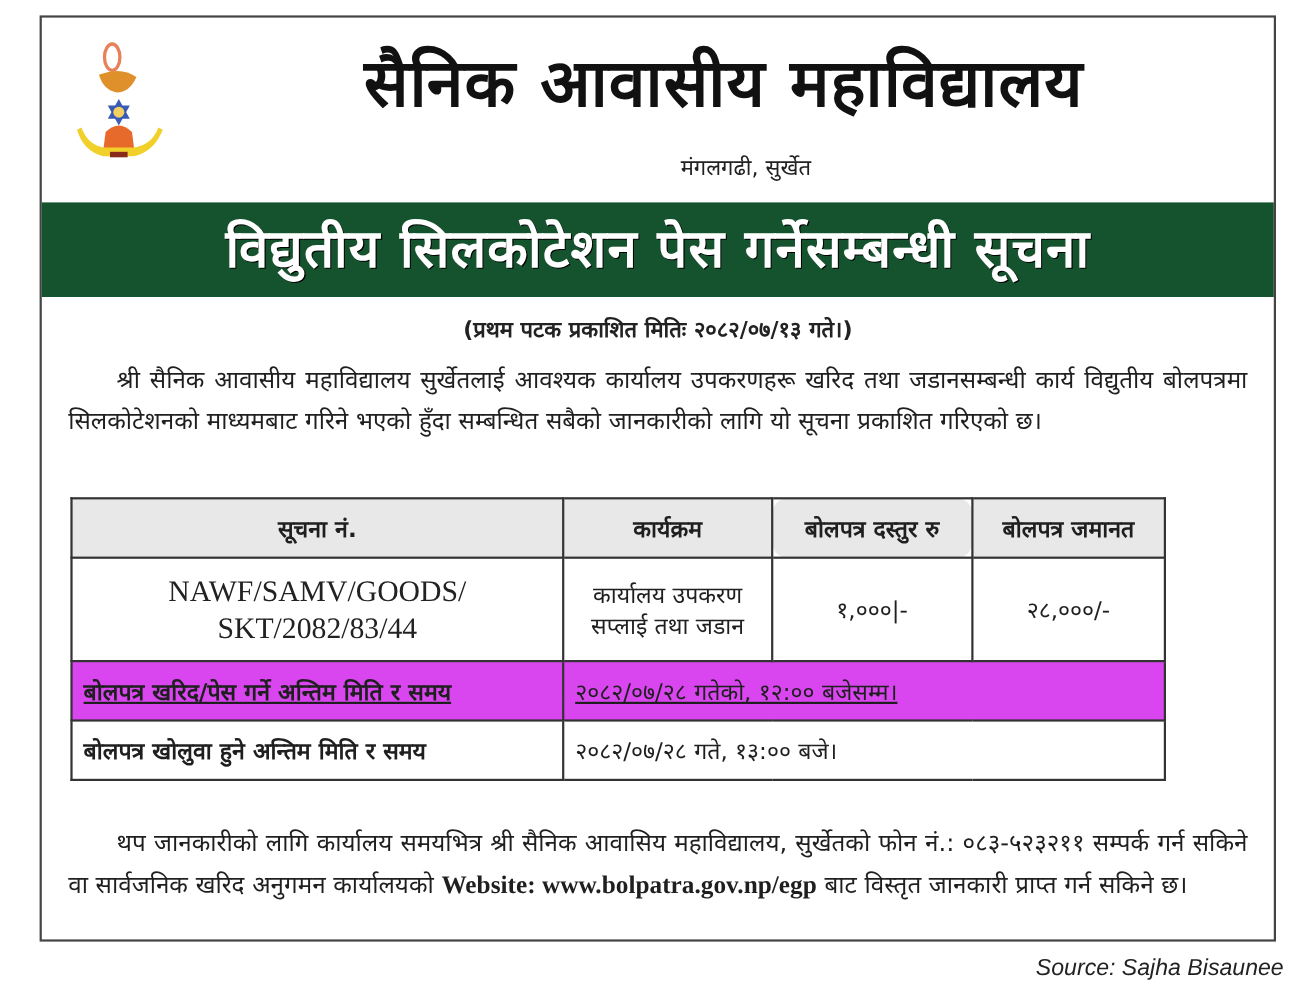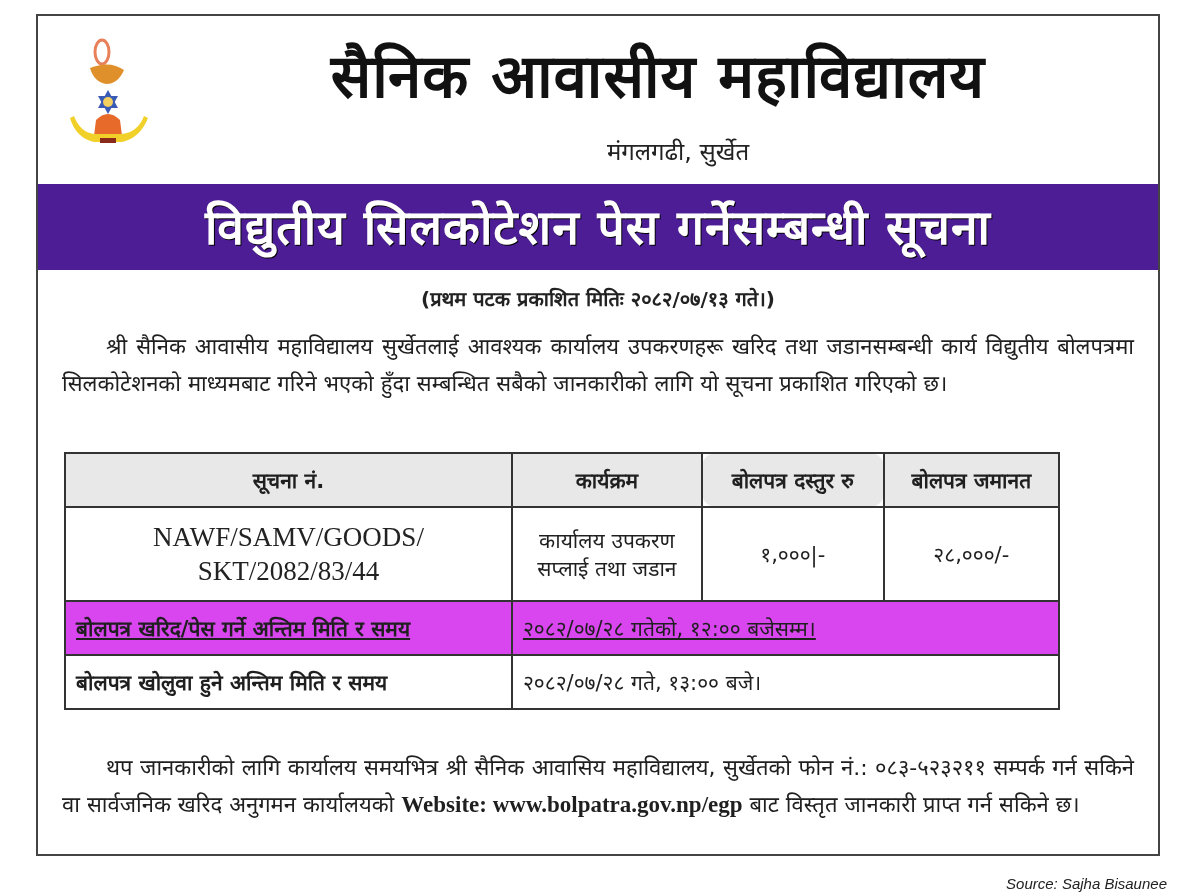--- a/index.html
+++ b/index.html
@@ -11,25 +11,25 @@
       position: absolute; left: 36px; top: 14px; width: 1124px; height: 842px;
       border: 2px solid #444; box-sizing: border-box; background: #fff;
     }
     .logo { position: absolute; left: 22px; top: 22px; width: 100px; height: 120px; }
     .title {
       position: absolute; left: 140px; top: 20px; width: 960px; text-align: center;
       font-size: 60px; font-weight: bold; color: #111; letter-spacing: 1px; line-height: 80px;
     }
     .subtitle {
       position: absolute; left: 440px; top: 116px; width: 400px; text-align: center;
-      font-size: 24px; color: #222; line-height: 40px;
+      font-size: 20px; color: #222; line-height: 40px;
     }
     .banner {
       position: absolute; left: 0; top: 168px; width: 1120px; height: 86px;
-      background: #4c1d95; color: #fff; text-align: center;
+      background: #14532d; color: #fff; text-align: center;
       font-size: 48px; font-weight: bold; line-height: 86px; letter-spacing: 1px;
       text-shadow: 1px 1px 0 #000;
     }
     .pubdate {
       position: absolute; left: 0; width: 1120px; top: 268px; text-align: center;
       font-size: 20px; font-weight: bold; color: #222; line-height: 30px;
     }
     .para {
       position: absolute; left: 24px; width: 1072px; font-size: 22px; line-height: 37px;
       color: #1f1f1f; text-align: justify; text-indent: 44px;
@@ -51,21 +51,21 @@
     .notice-no { font-family: "Liberation Serif", serif; font-size: 27px; line-height: 34px; color: #222; }
     .row-main td { height: 80px; }
     .row-shade td { background: #d946ef; text-decoration: underline; }
     .row-date td { height: 40px; }
     .lab { font-weight: bold; text-align: left !important; }
     .val { text-align: left !important; }
     .p2 { top: 722px; margin-top: 11px; }
     .web { font-family: "Liberation Serif", serif; font-weight: bold; font-size: 23px; }
     .source {
       position: absolute; right: 14px; bottom: 4px; font-family: "Liberation Sans", sans-serif;
-      font-style: italic; font-size: 15px; color: #222;
+      font-style: italic; font-size: 21px; color: #222;
     }
   </style>
 </head>
 <body>
 
 <div class="frame">
 
   <div class="logo">
     <svg width="100" height="120" viewBox="0 0 100 120">
       <ellipse cx="42" cy="14" rx="7" ry="12" fill="none" stroke="#e8805a" stroke-width="3"></ellipse>

